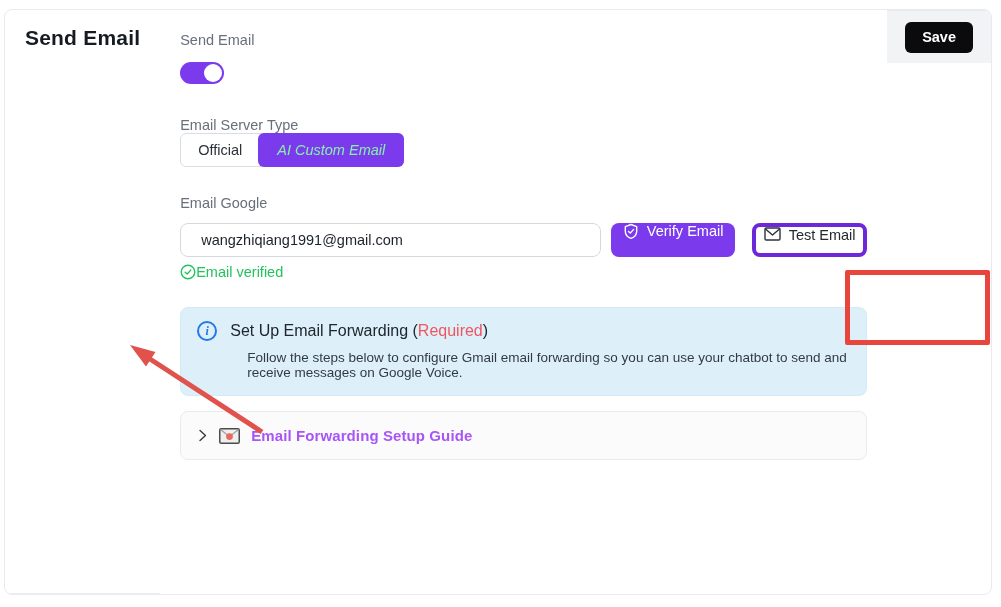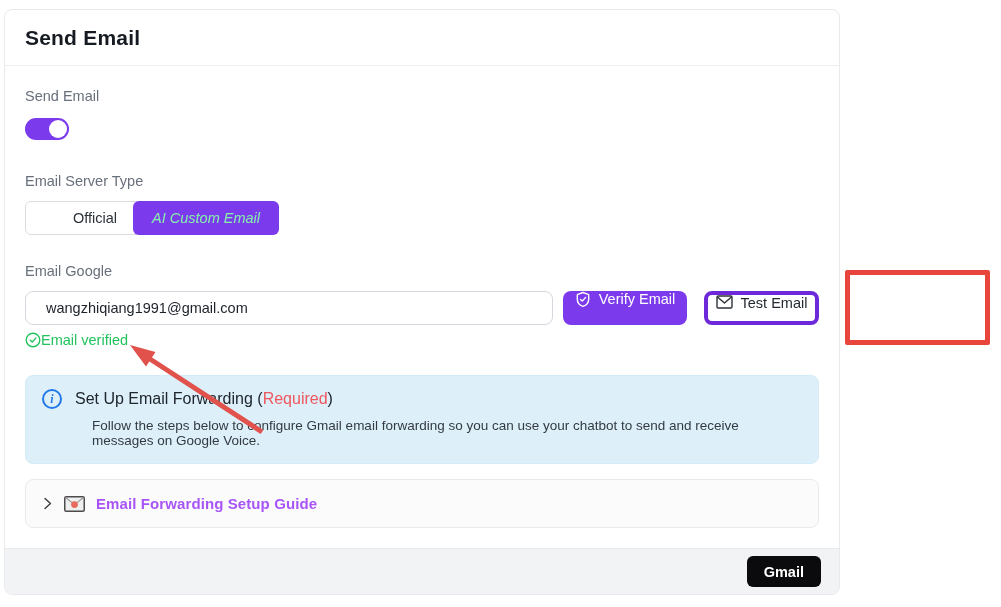--- a/index.html
+++ b/index.html
@@ -1,40 +1,40 @@
 <!DOCTYPE html>
 <html><head>
 <meta charset="utf-8">
 <style>
   * { box-sizing: border-box; margin: 0; padding: 0; }
   html, body { width: 1001px; height: 607px; background: #ffffff;
     font-family: "Liberation Sans", "DejaVu Sans", sans-serif; }
   .page { position: relative; width: 1001px; height: 607px; overflow: hidden; }
 
-  .card { position: absolute; left: 4px; top: 9px; width: 836px; height: 586px;
+  .card { position: absolute; left: 4px; top: 9px; width: 988px; height: 586px;
     background: #fff; border: 1px solid #e8eaed; border-radius: 8px;
-    display: flex; flex-direction: column; overflow: hidden; }
+    display: flex; flex-direction: row; overflow: hidden; }
 
   .card-header { padding: 16px 20px 15px 20px; border-bottom: 1px solid #eceef0; }
   .card-header h1 { font-size: 21px; font-weight: 700; color: #161b22; letter-spacing: .2px; }
 
   .card-body { flex: 1; padding: 22px 20px 20px 20px; }
 
   .field-label { font-size: 14.5px; color: #68707c; margin-bottom: 0; }
 
   
   .toggle { margin-top: 14px; width: 44px; height: 22px; border-radius: 11px;
     background: #7c3aed; position: relative; cursor: pointer; }
   .toggle .knob { position: absolute; right: 2px; top: 2px; width: 18px; height: 18px;
     border-radius: 50%; background: #fff; }
 
   
   .group-label { margin-top: 33px; }
-  .segmented { margin-top: 12px; display: inline-flex; align-items: stretch; height: 34px;
-    border: 1px solid #d9dde2; border-radius: 6px; background: #fff; padding-left: 30px; }
+  .segmented { display: inline-flex; align-items: stretch; height: 34px;
+    border: 1px solid #d9dde2; border-radius: 6px; background: #fff; }
   .seg { border: none; background: transparent; font-size: 14.5px; color: #2c3239;
     padding: 0 17px; cursor: pointer; font-family: inherit; border-radius: 6px; }
   .seg.active { background: #7c3aed; color: #86efac; margin: -1px; padding: 0 19px; font-style: italic; }
 
   
   .email-label { margin-top: 28px; }
   .email-row { margin-top: 12px; display: flex; align-items: center; }
   .email-input { flex: 1; height: 34px; border: 1px solid #d5d9df; border-radius: 8px;
     padding: 0 20px; font-size: 14.5px; color: #1c222a; font-family: inherit; outline: none; }
   .btn { height: 34px; display: inline-flex; align-items: flex-start; justify-content: center;
@@ -158,21 +158,21 @@
             <path d="M1.5 1.5 L10.5 8.6 L19.5 1.5" fill="none" stroke="#9a9a9a" stroke-width="1.2"></path>
             <circle cx="10.5" cy="8.6" r="3.4" fill="#e86a5f"></circle>
           </svg>
         </span>
         <span class="acc-title">Email Forwarding Setup Guide</span>
       </div>
 
     </div>
 
     <div class="card-footer">
-      <button class="save-btn">Gmail</button>
+      <button class="save-btn">Save</button>
     </div>
   </div>
 
   <svg class="arrow-annotation" width="175" height="110" viewBox="0 0 175 110">
     <line x1="152" y1="97" x2="40" y2="24" stroke="#e0524b" stroke-width="5"></line>
     <polygon points="20,10 36,31.5 45.5,17" fill="#e0524b"></polygon>
   </svg>
   <div class="red-highlight"></div>
 </div>
 

